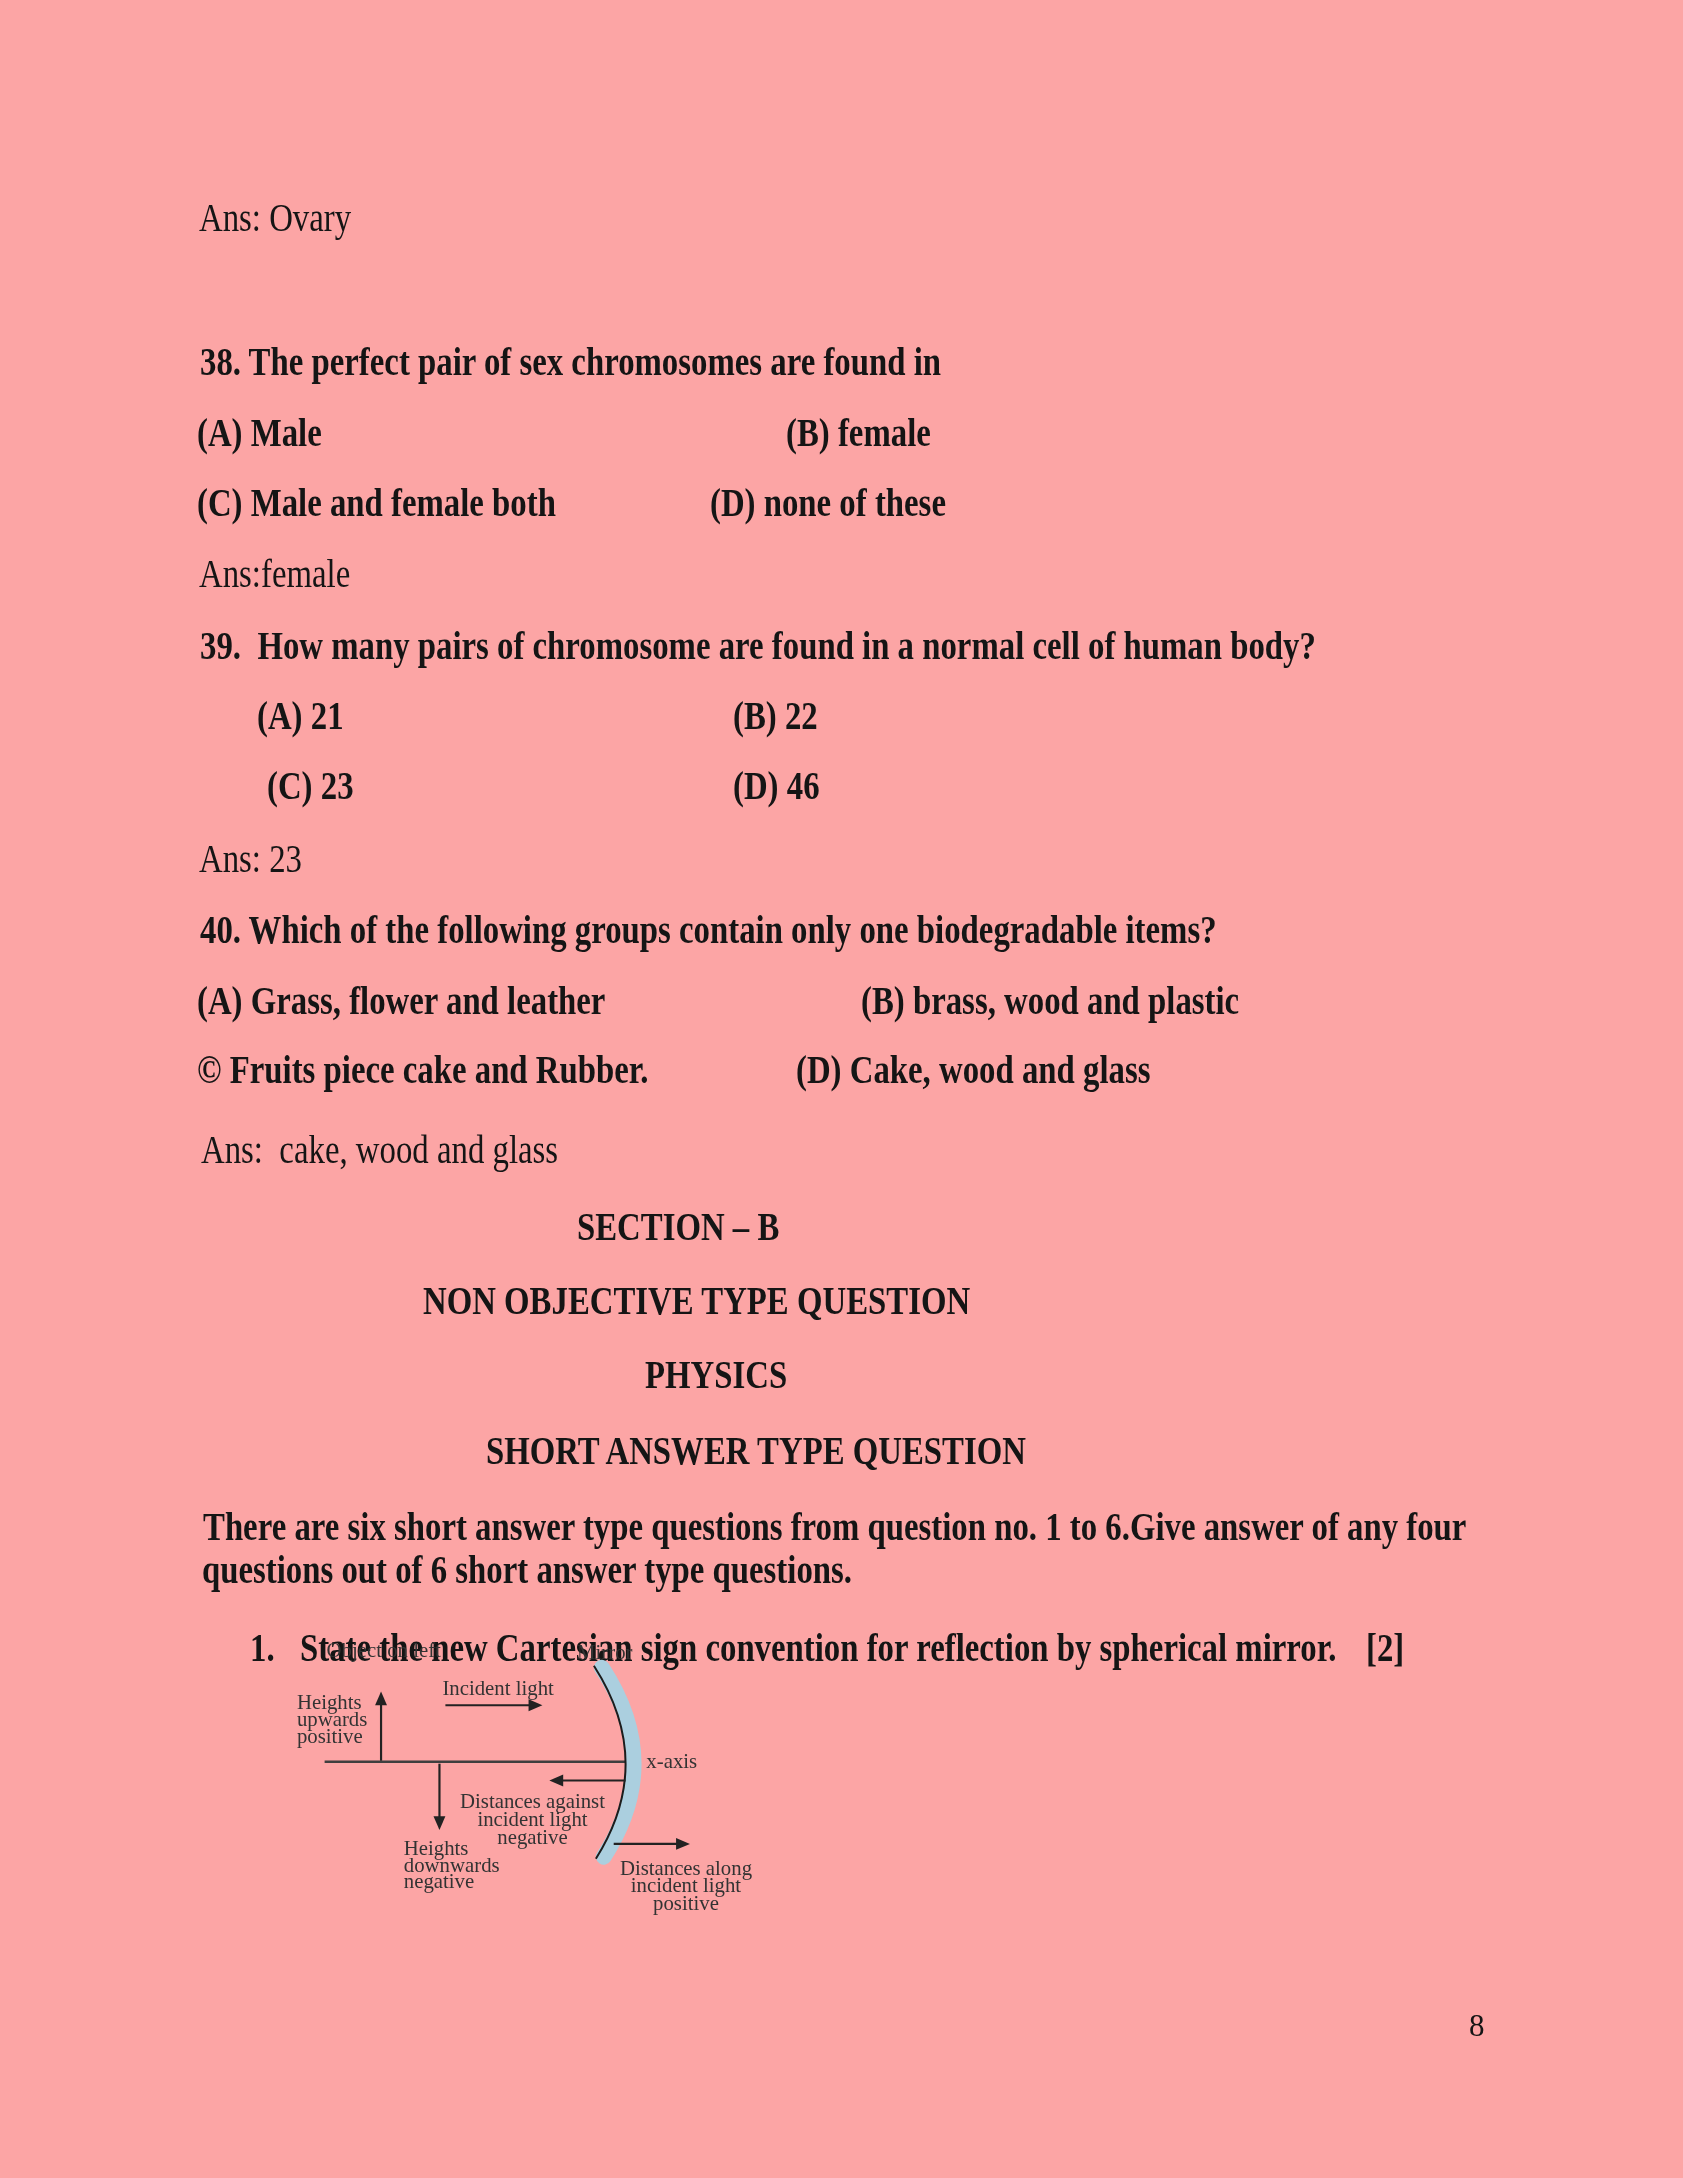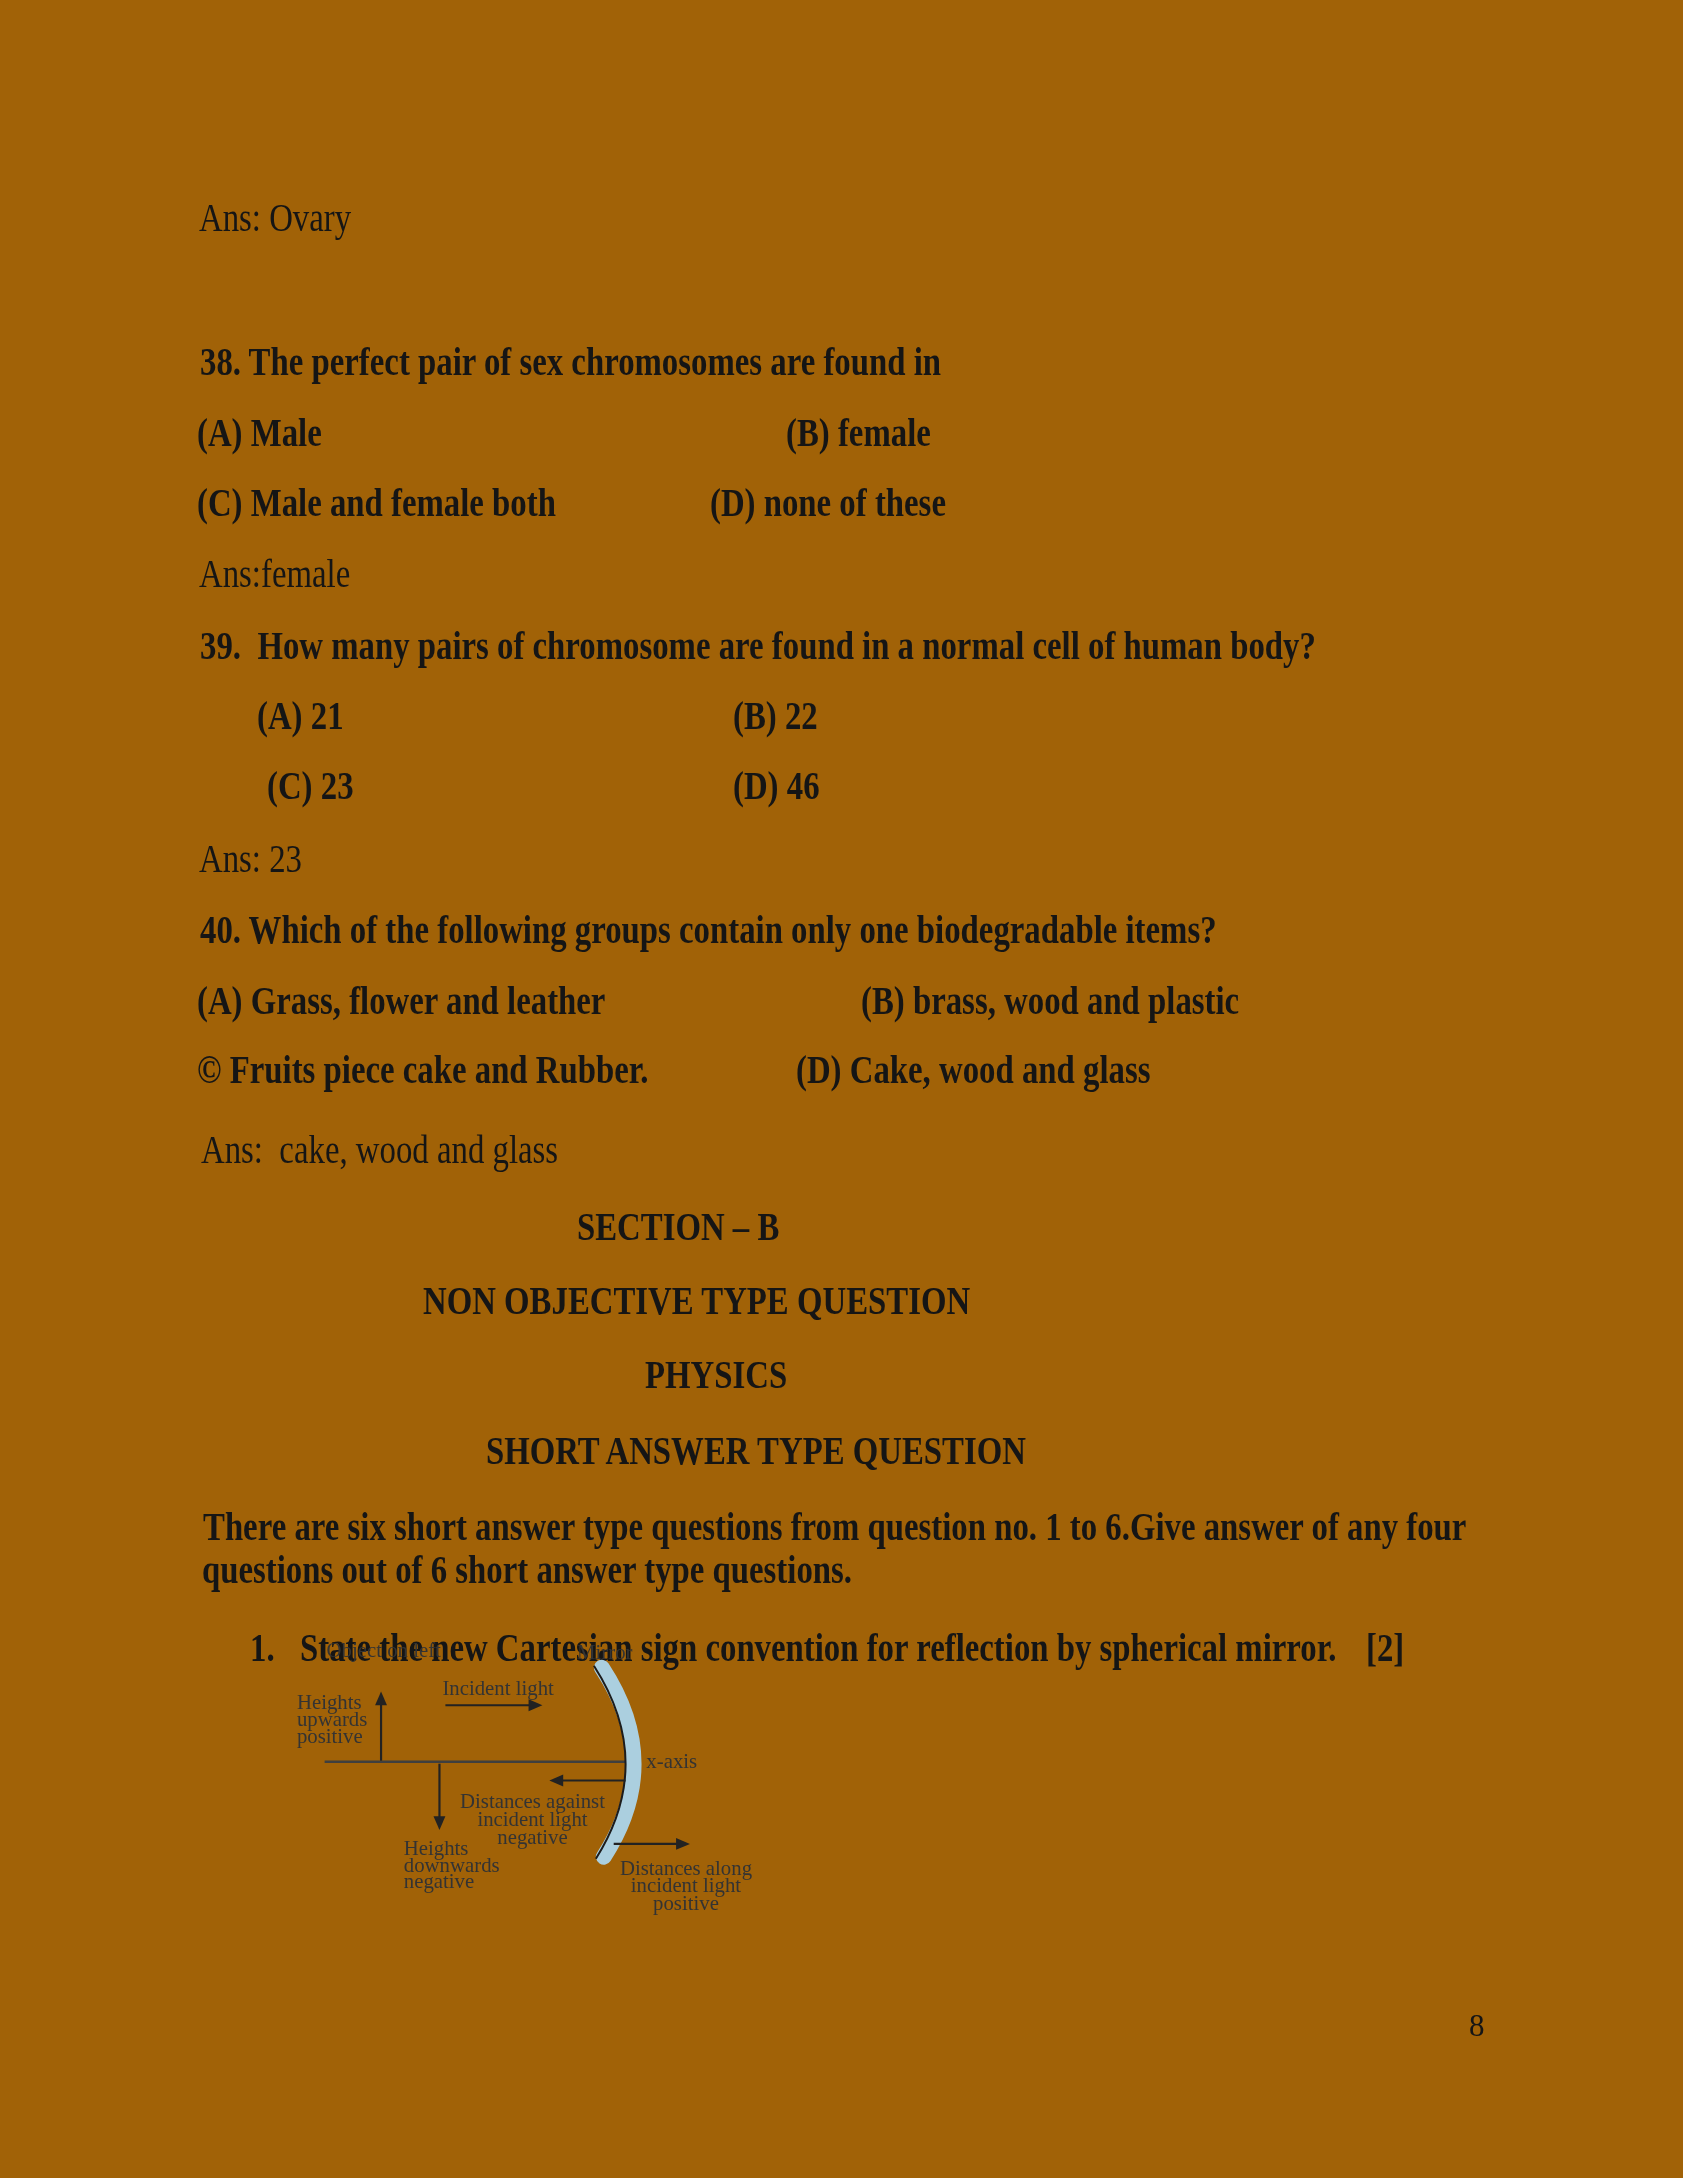--- a/index.html
+++ b/index.html
@@ -1,20 +1,20 @@
 <!DOCTYPE html>
 <html><head>
 <meta charset="utf-8">
 <style>
   html,body{margin:0;padding:0;background:#ffffff;}
   .page{
     position:relative;
     width:1683px;
     height:2178px;
-    background:#a16207;
+    background:#fca5a5;
     overflow:hidden;
     font-family:"Liberation Serif", serif;
     color:#111111;
   }
   .line{
     position:absolute;
     white-space:pre;
     font-size:41px;
     line-height:1;
     transform:scaleX(0.8);

